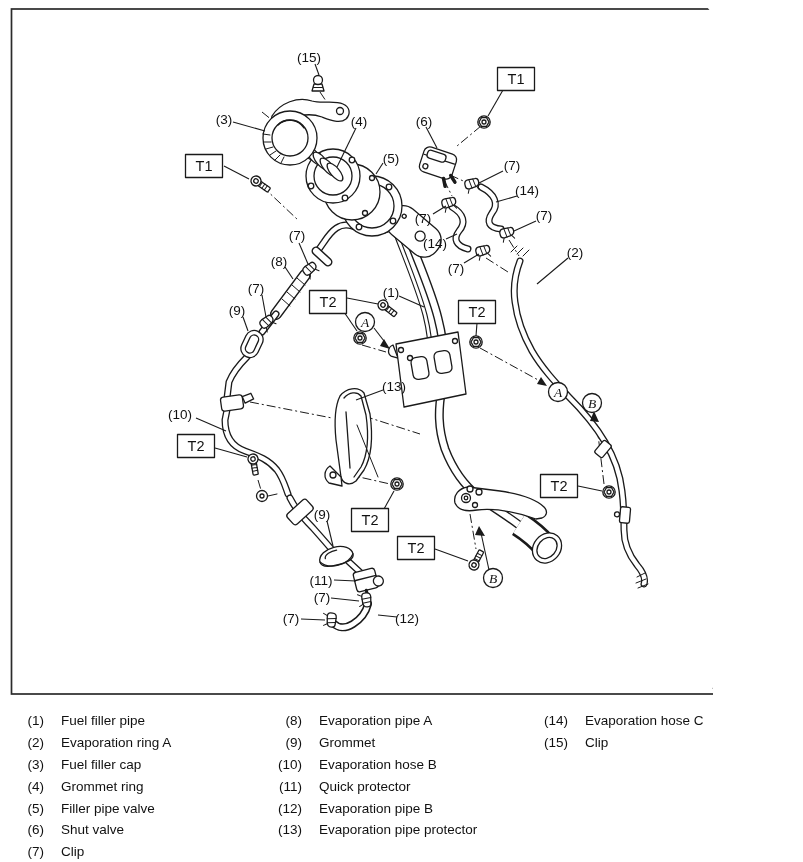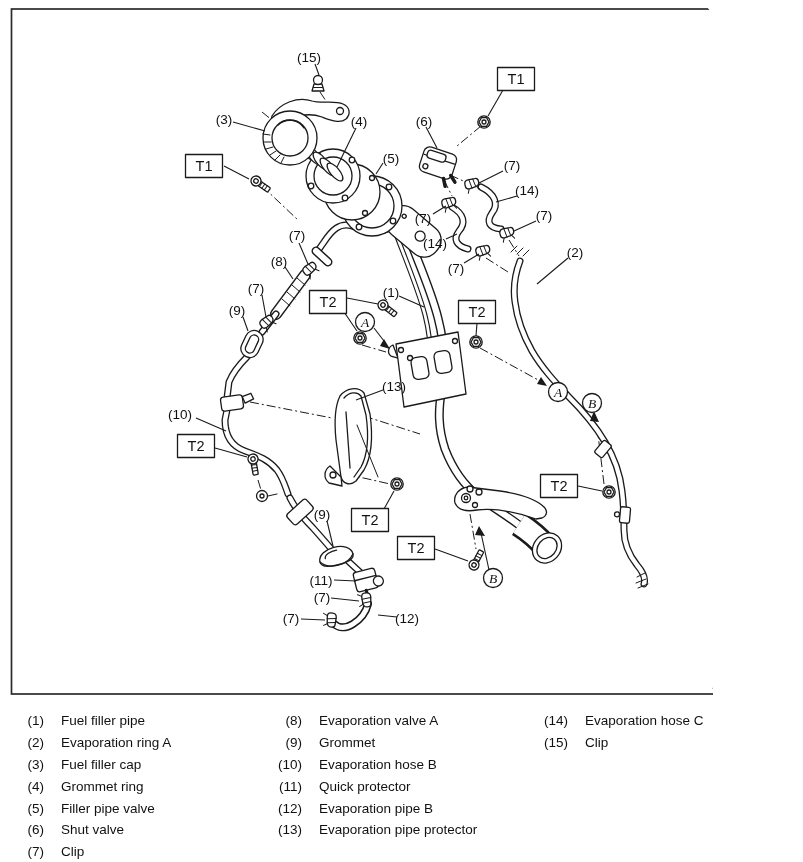--- a/index.html
+++ b/index.html
@@ -480,21 +480,21 @@
           <span class="llabel">Shut valve</span>
         </div>
         <div class="lrow">
           <span class="lnum">(7)</span>
           <span class="llabel">Clip</span>
         </div>
       </div>
       <div class="legend-col" style="left: 272px;">
         <div class="lrow">
           <span class="lnum">(8)</span>
-          <span class="llabel">Evaporation valve A</span>
+          <span class="llabel">Evaporation pipe A</span>
         </div>
         <div class="lrow">
           <span class="lnum">(9)</span>
           <span class="llabel">Grommet</span>
         </div>
         <div class="lrow">
           <span class="lnum">(10)</span>
           <span class="llabel">Evaporation hose B</span>
         </div>
         <div class="lrow">

